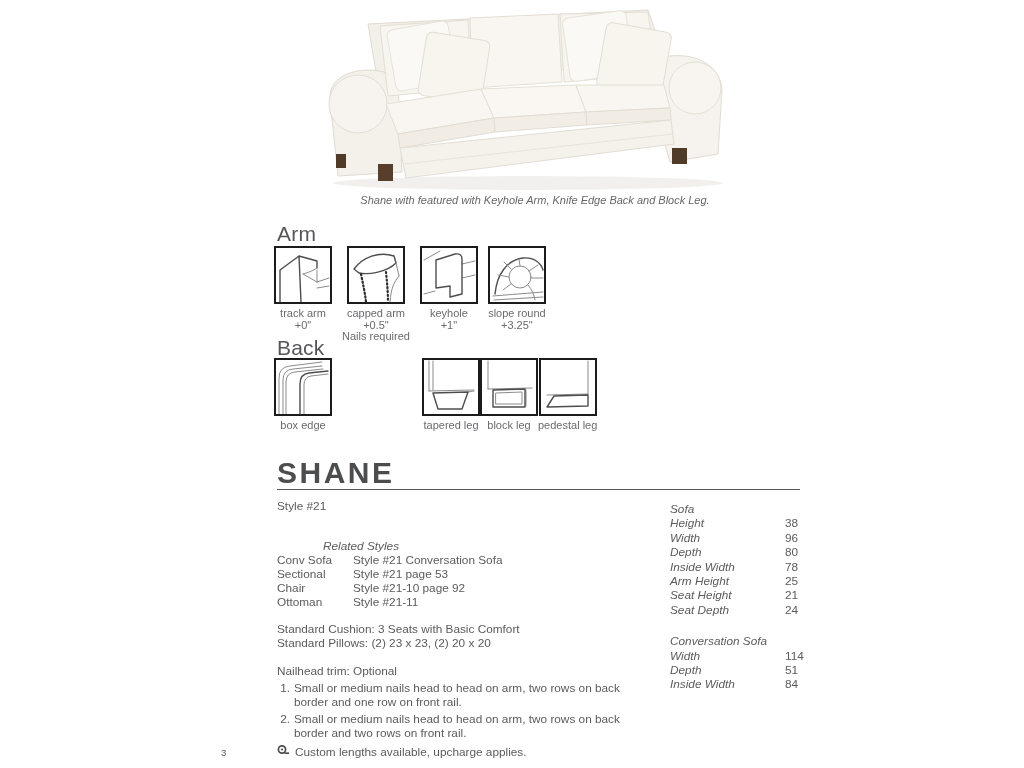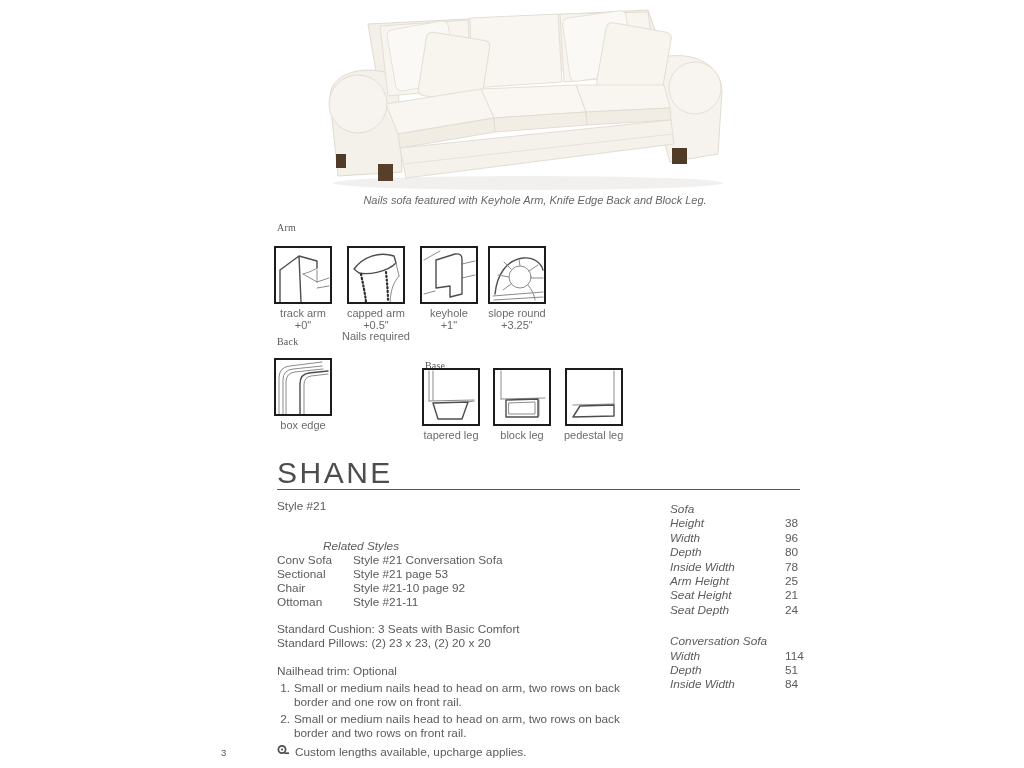--- a/index.html
+++ b/index.html
@@ -10,39 +10,39 @@
   }
   .abs{position:absolute;}
 
   
   .caption{
     left:290px;top:194px;width:490px;text-align:center;
     font-style:italic;font-size:11px;color:#66676a;
   }
 
   
-  .sec-heading{font-size:10px;color:#55565a;letter-spacing:.2px;font-family:Liberation Serif, serif;}
+  .sec-heading{font-size:21px;color:#55565a;letter-spacing:.2px;}
   .thumb-row{display:flex;align-items:flex-start;}
   .thumb-cell{display:flex;flex-direction:column;align-items:center;}
   .thumb-box{
     width:54px;height:54px;border:2px solid #1c1c1c;background:#fff;
     display:flex;align-items:center;justify-content:center;
   }
   .thumb-box svg{display:block;}
   .thumb-label{
     margin-top:4px;text-align:center;font-size:11px;line-height:11.5px;color:#6a6b6e;
     white-space:nowrap;
   }
   .sketch{stroke:#8b8b8b;stroke-width:1;fill:none;stroke-linecap:round;stroke-linejoin:round;}
   .sketch-dark{stroke:#4d4d4d;stroke-width:1.4;fill:none;stroke-linecap:round;stroke-linejoin:round;}
   .sketch-dots{stroke:#2e2e2e;stroke-width:2.2;fill:none;stroke-dasharray:1.2 2.6;stroke-linecap:round;}
 
   
   .product-title{
-    left:277px;top:456px;font-size:30px;letter-spacing:2.5px;color:#4c4d4f;font-weight:400;
+    left:277px;top:456px;font-size:30px;letter-spacing:2.5px;color:#4c4d4f;font-weight:700;
   }
   .title-rule{left:277px;top:489px;width:523px;border-top:1.5px solid #55565a;height:0;}
 
   
   .left-col{left:277px;top:499px;width:398px;font-size:11.8px;line-height:14px;color:#5a5b5d;}
   .style-line{margin-bottom:26px;}
   .related-heading{font-style:italic;margin-left:46px;}
   .rel-row{display:flex;}
   .rel-item{width:76px;flex:none;}
   .block-gap{height:13px;}
@@ -106,21 +106,21 @@
 
     <path d="M82,144 L353,116 L356,140 L88,174 Z" fill="#f5f2ec" stroke="#e2ddd3" stroke-width="1"></path>
     <path d="M86,160 L355,130" stroke="#e7e2d8" stroke-width="1" fill="none"></path>
 
     <rect x="18" y="150" width="10" height="14" fill="#503a28"></rect>
     <rect x="60" y="160" width="15" height="17" fill="#583f2b"></rect>
     <rect x="354" y="144" width="15" height="16" fill="#503a28"></rect>
   </svg>
 </div>
 
-<div class="abs caption">Nails sofa featured with Keyhole Arm, Knife Edge Back and Block Leg.</div>
+<div class="abs caption">Shane with featured with Keyhole Arm, Knife Edge Back and Block Leg.</div>
 
 <div class="abs sec-heading" style="left:277px;top:222px;">Arm</div>
 <div class="abs thumb-row" style="left:274px;top:246px;gap:10px;">
 
   <div class="thumb-cell">
     <div class="thumb-box">
       <svg width="54" height="54" viewBox="0 0 54 54">
         <path class="sketch-dark" d="M4,22 L23,8 L41,13 L41,20 M23,8 L25,54 M4,22 L4,54"></path>
         <path class="sketch" d="M41,20 C35,24 30,25 27,26 M41,22 L41,34 M41,34 L53,30 M41,40 L53,38 M27,26 L41,34"></path>
       </svg>
@@ -193,21 +193,21 @@
       </svg>
     </div>
     <div class="thumb-label">
       <div>box edge</div>
     </div>
   </div>
 
 </div>
 
 <div class="abs sec-heading" style="left:425px;top:336px;margin-top:24px;">Base</div>
-<div class="abs thumb-row" style="left:422px;top:368px;gap:13px;">
+<div class="abs thumb-row" style="left:422px;top:358px;">
 
   <div class="thumb-cell">
     <div class="thumb-box">
       <svg width="54" height="54" viewBox="0 0 54 54">
         <path class="sketch" d="M5,1 L5,31 M9,1 L9,30 M5,31 L50,30 M44,32 L50,31"></path>
         <path class="sketch-dark" d="M9,33 L44,32 L38,49 L14,49 Z"></path>
       </svg>
     </div>
     <div class="thumb-label">
       <div>tapered leg</div>

